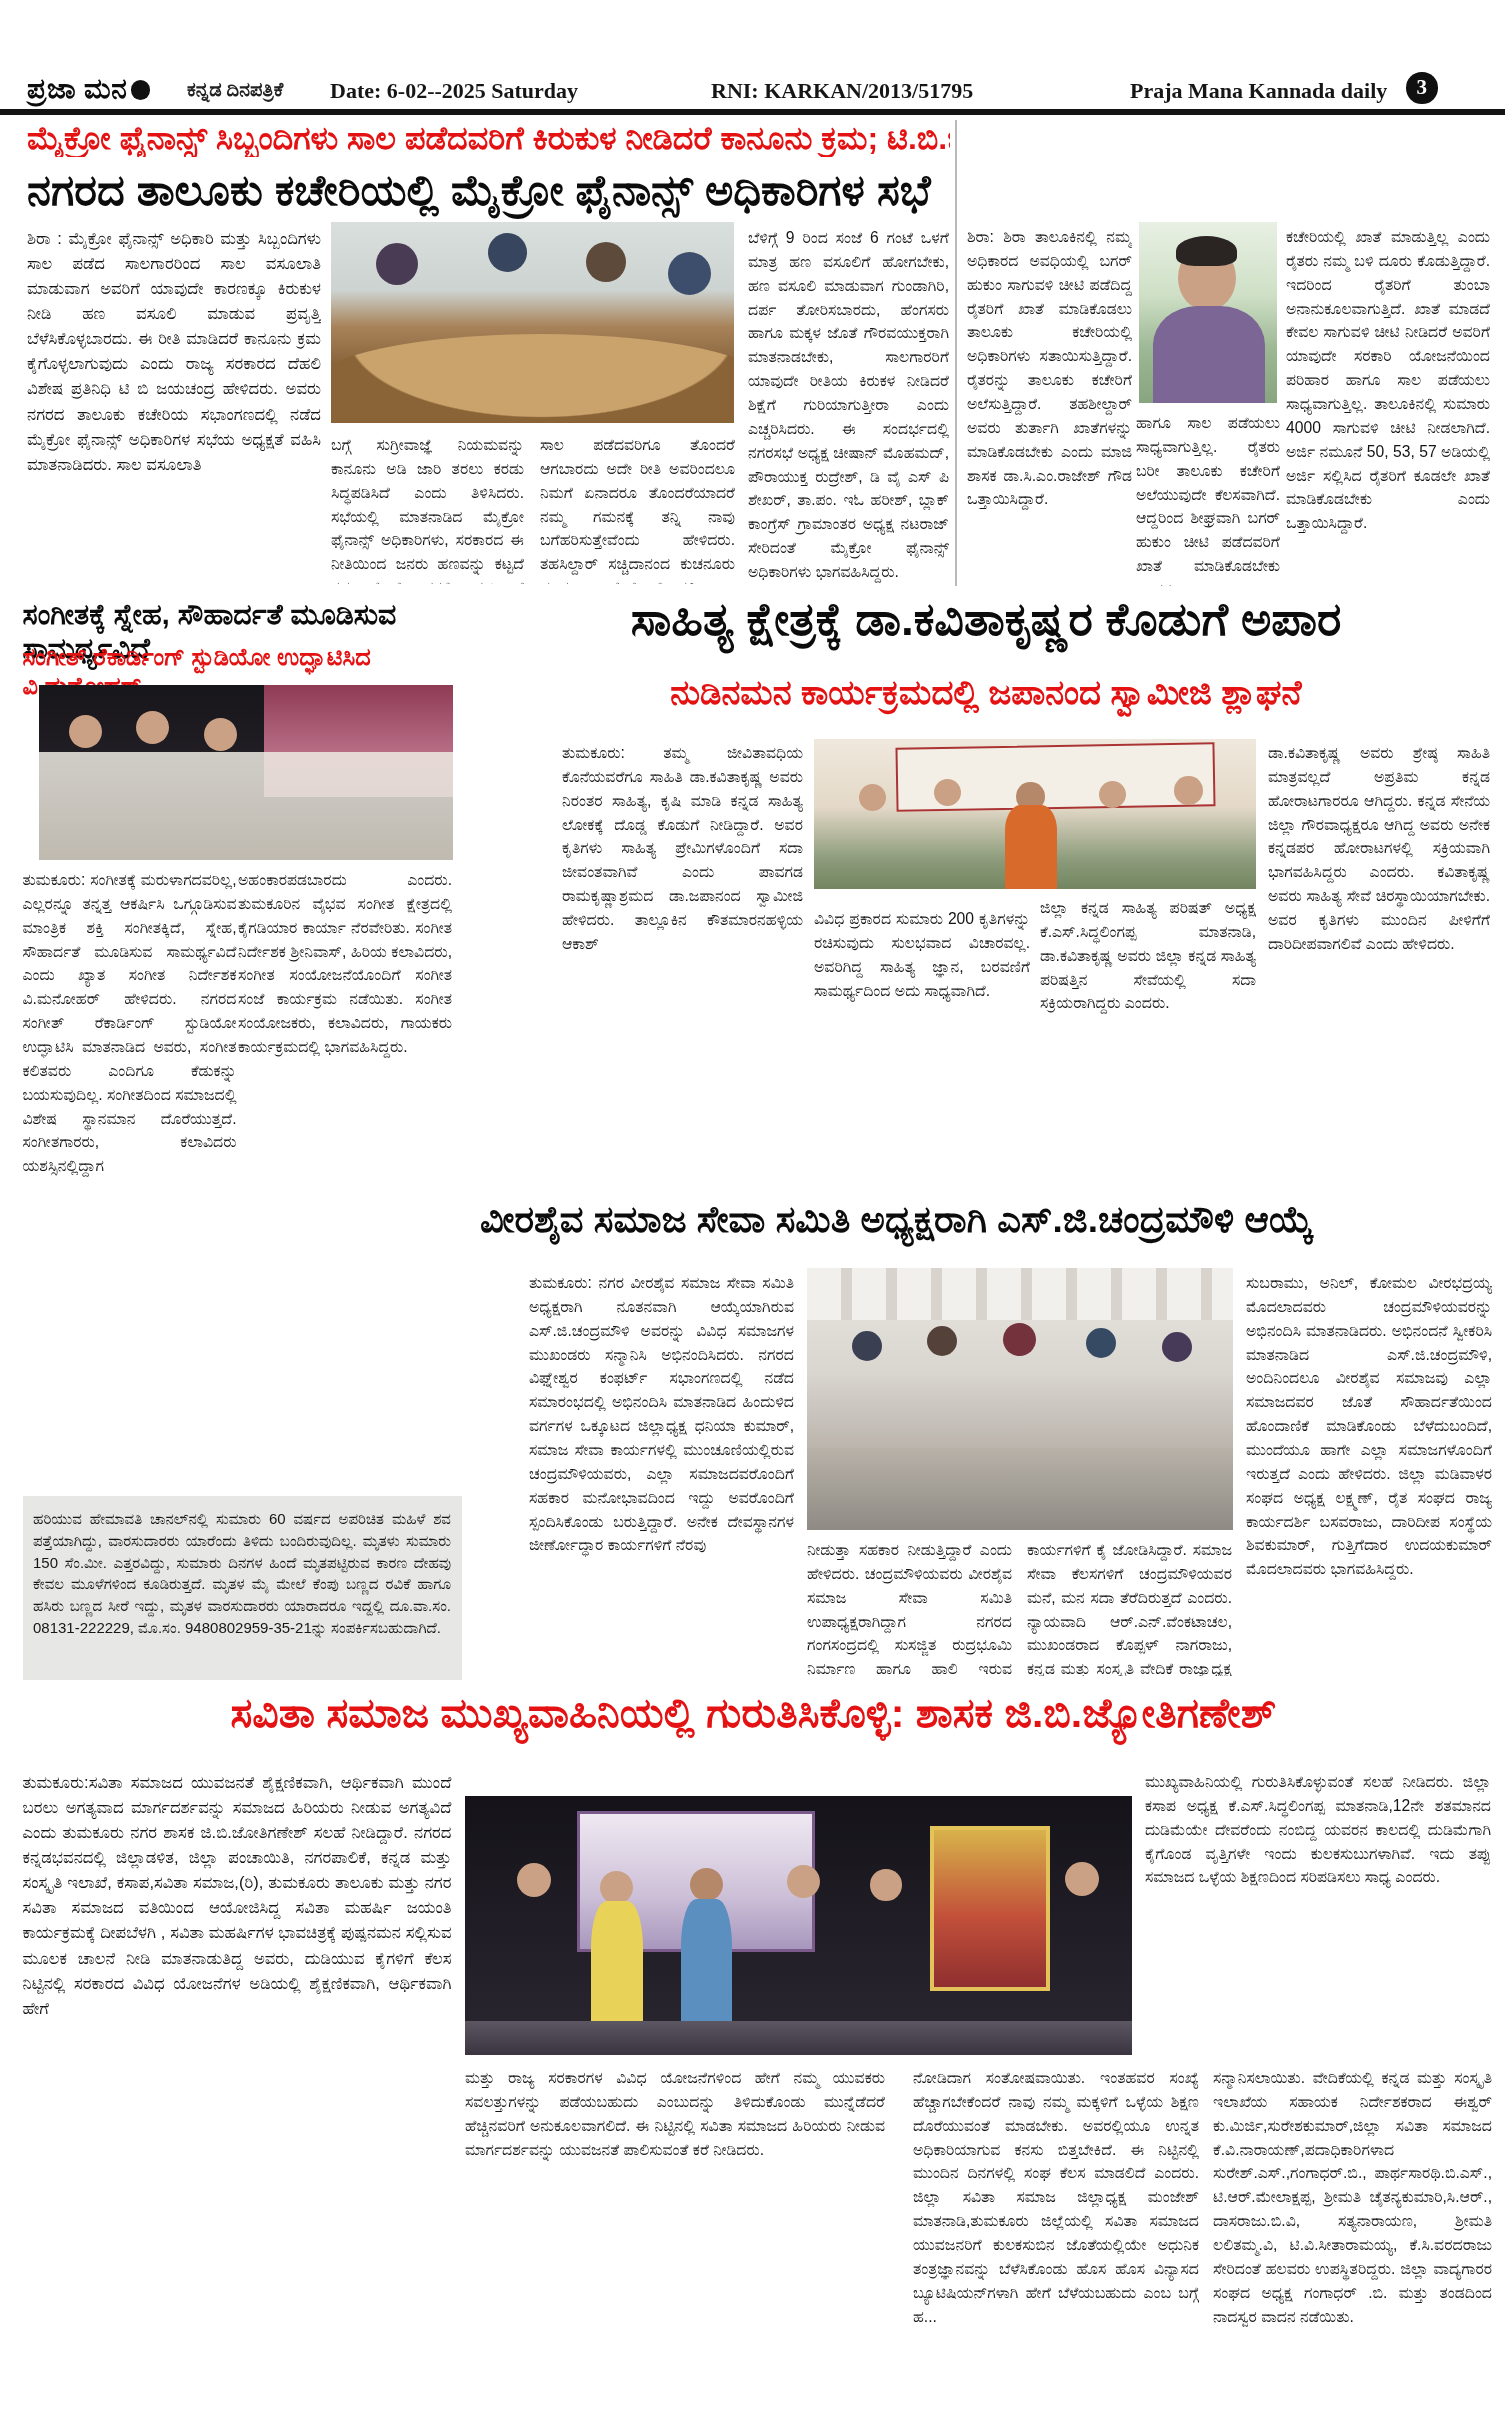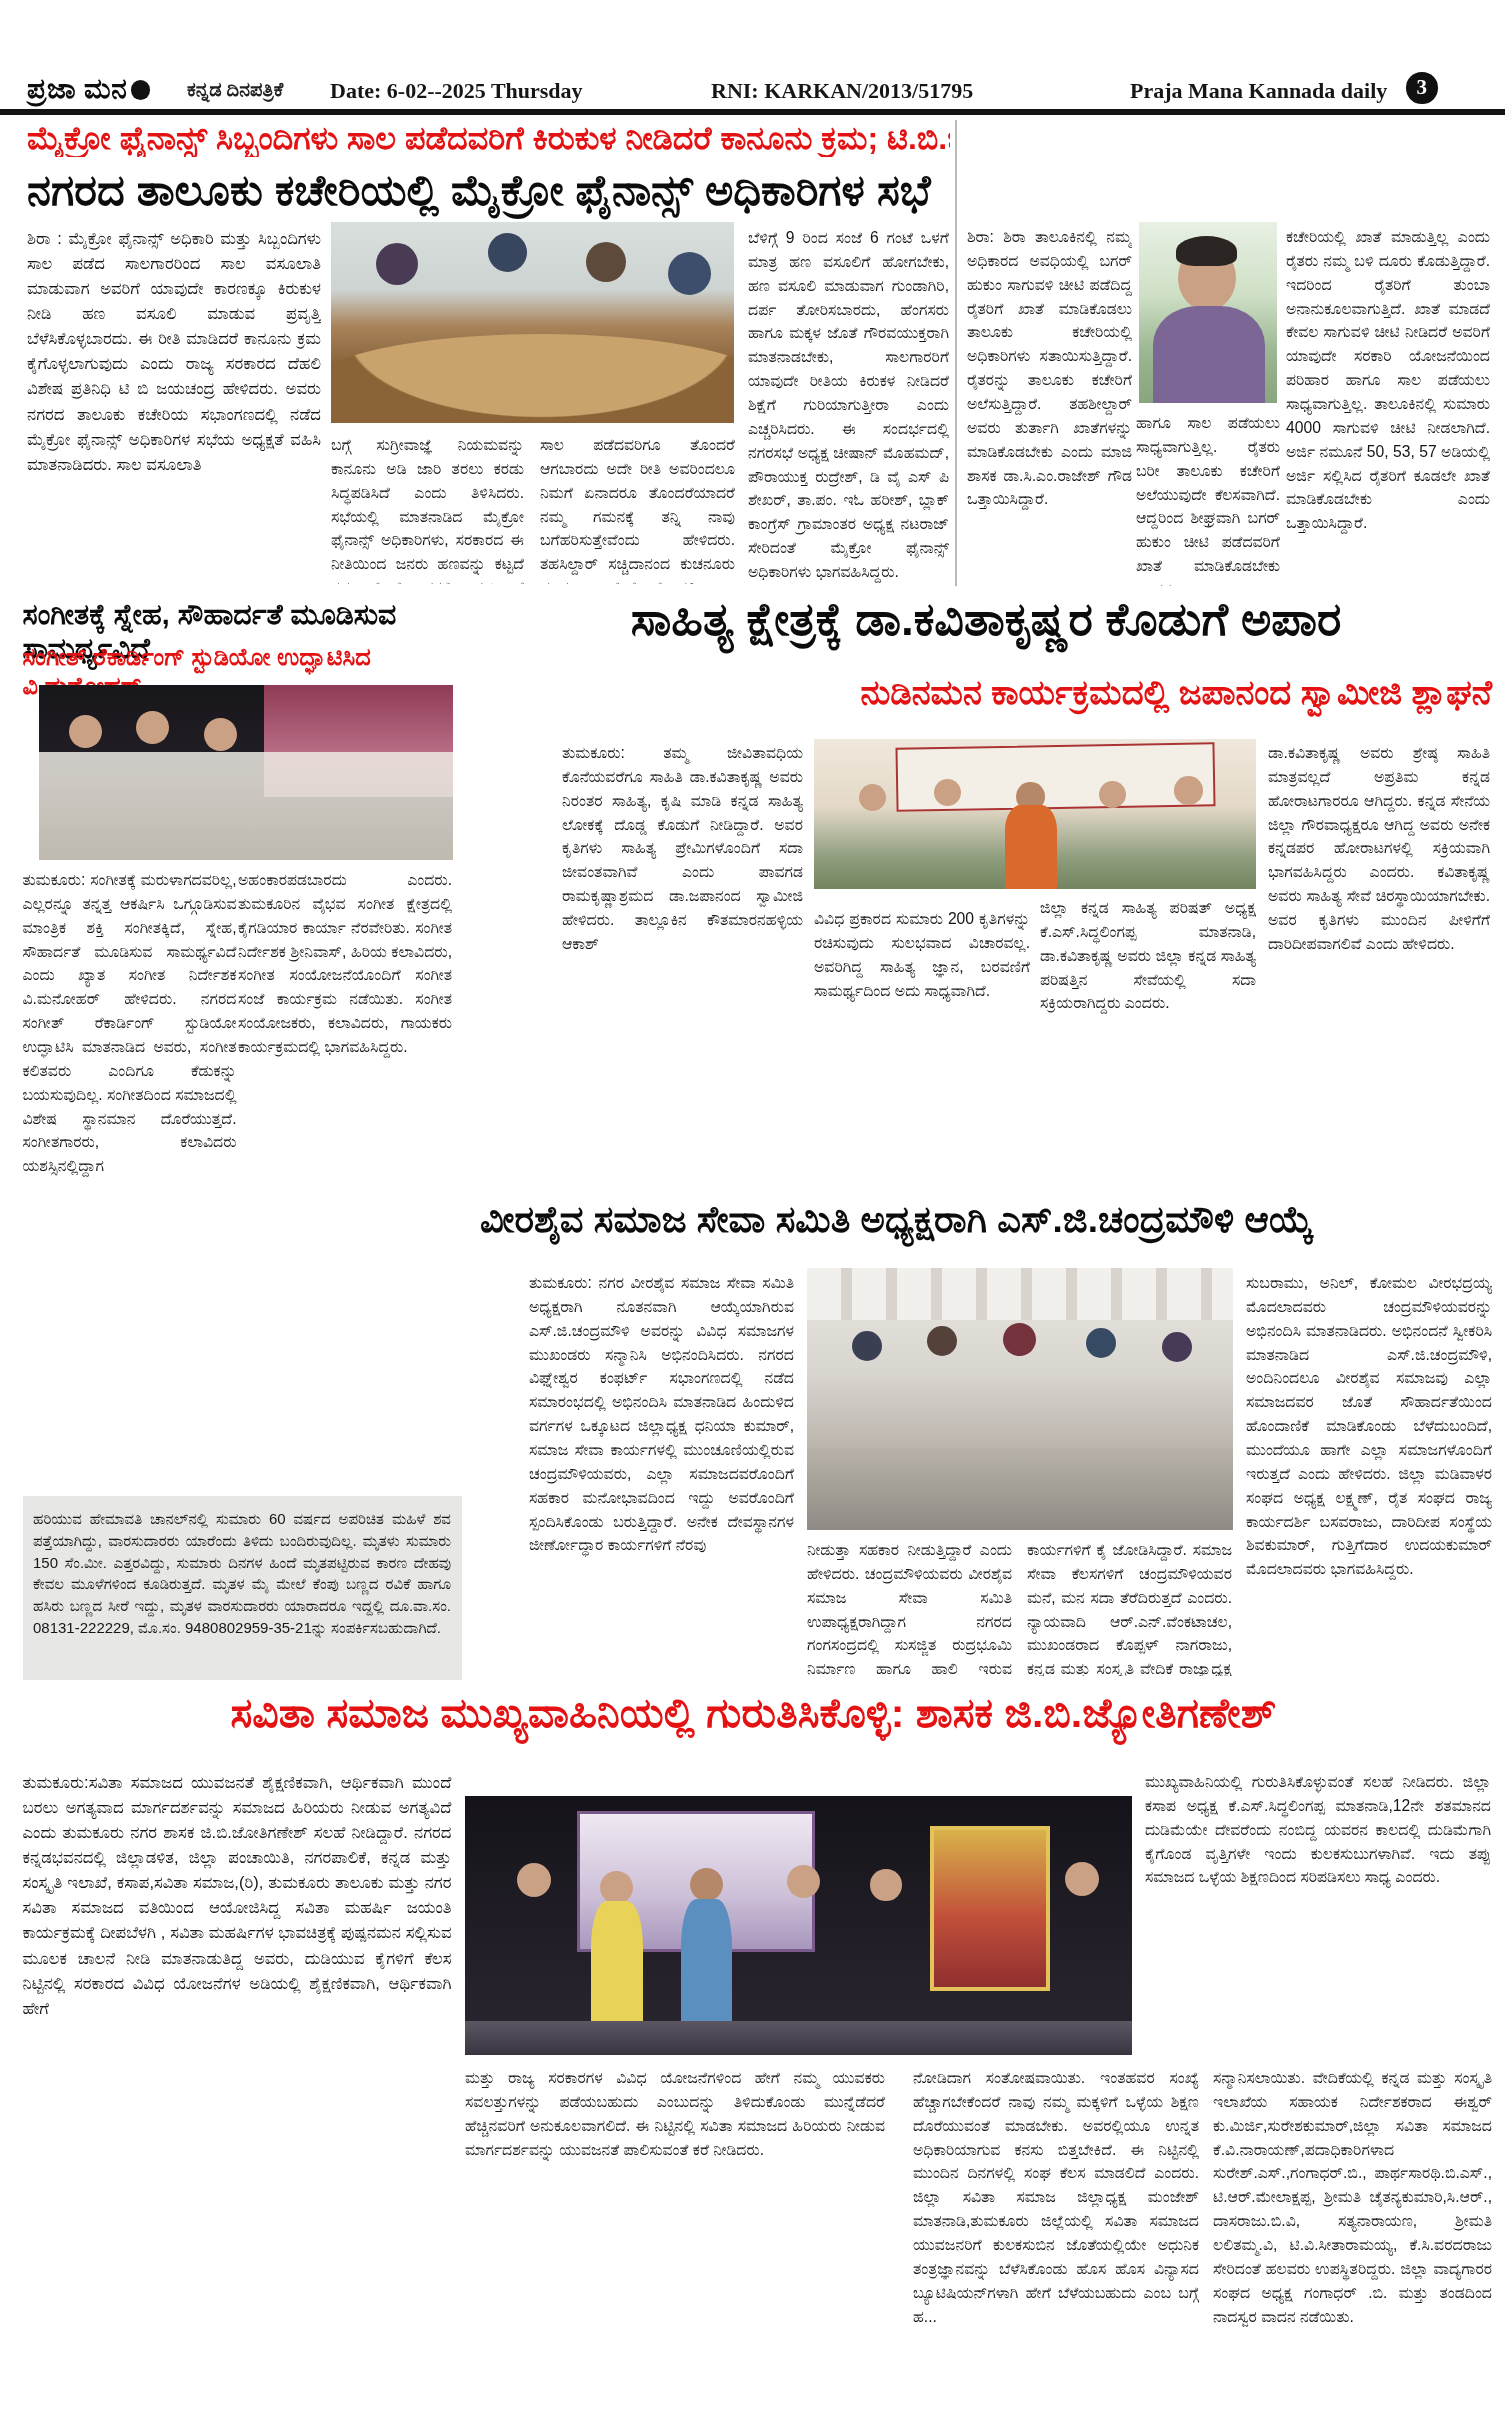--- a/index.html
+++ b/index.html
@@ -20,21 +20,21 @@
     font-size:21px;font-weight:bold;text-align:center;line-height:31.5px;font-family:"Liberation Serif","DejaVu Serif",serif;}
   
   .red{color:#e41212;}
   .kicker{font-weight:bold;font-size:32px;line-height:1.15;white-space:nowrap;overflow:hidden;}
   .hl-xl{font-weight:bold;font-size:43px;line-height:1.12;color:#0c0c0c;}
   .hl-l{font-weight:bold;font-size:37px;line-height:1.15;color:#0c0c0c;text-align:left;}
   .hl-m{font-weight:bold;font-size:28.5px;line-height:1.2;color:#0c0c0c;}
   .hl-red2{font-weight:bold;font-size:30px;line-height:1.45;text-align:center;}
   .sub-red{font-weight:bold;font-size:24px;line-height:1.2;}
   .hl-center-xl{font-weight:bold;font-size:46px;line-height:1.1;color:#0c0c0c;text-align:center;}
-  .sub-red-c{font-weight:bold;font-size:34px;line-height:1.15;text-align:right;}
+  .sub-red-c{font-weight:bold;font-size:34px;line-height:1.15;text-align:center;}
   .hl-bottom{font-weight:bold;font-size:41px;line-height:1.1;text-align:center;}
   
   .col{font-size:15.7px;line-height:1.52;text-align:justify;overflow:hidden;color:#141414;word-break:break-word;}
   .col-lg{font-size:16.5px;}
   
   .ph{overflow:hidden;background:#9aa0a0;}
   .ph-meeting{background:linear-gradient(180deg,#d9dfdc 0%,#ccd3d0 34%,#a8835a 52%,#7c5830 78%,#64441f 100%);}
   .ph-portrait{background:linear-gradient(180deg,#e8f0e4 0%,#cfe0c6 40%,#9db894 70%,#87a57e 100%);}
   .ph-studio{background:linear-gradient(180deg,#17161a 0%,#242028 55%,#17151b 100%);}
   .ph-books{background:linear-gradient(180deg,#efe8dc 0%,#e4d9c8 45%,#8d9c7c 80%,#72855f 100%);}
@@ -49,21 +49,21 @@
   .vrule{width:1.5px;background:#b9b9b9;}
 </style>
 </head>
 <body>
 
 <div class="abs masthead">
   <div class="abs logo">
     <span>ಪ್ರಜಾ ಮನ</span><span class="logo-emblem"></span>
   </div>
   <div class="abs logo-tag">ಕನ್ನಡ ದಿನಪತ್ರಿಕೆ</div>
-  <div class="abs mast-date">Date: 6-02--2025 Thursday</div>
+  <div class="abs mast-date">Date: 6-02--2025 Saturday</div>
   <div class="abs mast-rni">RNI: KARKAN/2013/51795</div>
   <div class="abs mast-title">Praja Mana Kannada daily</div>
   <div class="abs page-badge">3</div>
 </div>
 
 <div class="abs kicker red" style="left:27px;top:120px;width:923px;">ಮೈಕ್ರೋ ಫೈನಾನ್ಸ್ ಸಿಬ್ಬಂದಿಗಳು ಸಾಲ ಪಡೆದವರಿಗೆ ಕಿರುಕುಳ ನೀಡಿದರೆ ಕಾನೂನು ಕ್ರಮ; ಟಿ.ಬಿ.ಜಯಚಂದ್ರ</div>
 <div class="abs hl-xl" style="left:27px;top:166px;width:923px;">ನಗರದ ತಾಲೂಕು ಕಚೇರಿಯಲ್ಲಿ ಮೈಕ್ರೋ ಫೈನಾನ್ಸ್ ಅಧಿಕಾರಿಗಳ ಸಭೆ</div>
 
 <div class="abs col" style="left:27px;top:226px;width:294px;height:358px;font-size:16.5px;">ಶಿರಾ : ಮೈಕ್ರೋ ಫೈನಾನ್ಸ್ ಅಧಿಕಾರಿ ಮತ್ತು ಸಿಬ್ಬಂದಿಗಳು ಸಾಲ ಪಡೆದ ಸಾಲಗಾರರಿಂದ ಸಾಲ ವಸೂಲಾತಿ ಮಾಡುವಾಗ ಅವರಿಗೆ ಯಾವುದೇ ಕಾರಣಕ್ಕೂ ಕಿರುಕುಳ ನೀಡಿ ಹಣ ವಸೂಲಿ ಮಾಡುವ ಪ್ರವೃತ್ತಿ ಬೆಳೆಸಿಕೊಳ್ಳಬಾರದು. ಈ ರೀತಿ ಮಾಡಿದರೆ ಕಾನೂನು ಕ್ರಮ ಕೈಗೊಳ್ಳಲಾಗುವುದು ಎಂದು ರಾಜ್ಯ ಸರಕಾರದ ದೆಹಲಿ ವಿಶೇಷ ಪ್ರತಿನಿಧಿ ಟಿ ಬಿ ಜಯಚಂದ್ರ ಹೇಳಿದರು. ಅವರು ನಗರದ ತಾಲೂಕು ಕಚೇರಿಯ ಸಭಾಂಗಣದಲ್ಲಿ ನಡೆದ ಮೈಕ್ರೋ ಫೈನಾನ್ಸ್ ಅಧಿಕಾರಿಗಳ ಸಭೆಯ ಅಧ್ಯಕ್ಷತೆ ವಹಿಸಿ ಮಾತನಾಡಿದರು. ಸಾಲ ವಸೂಲಾತಿ</div>
 

